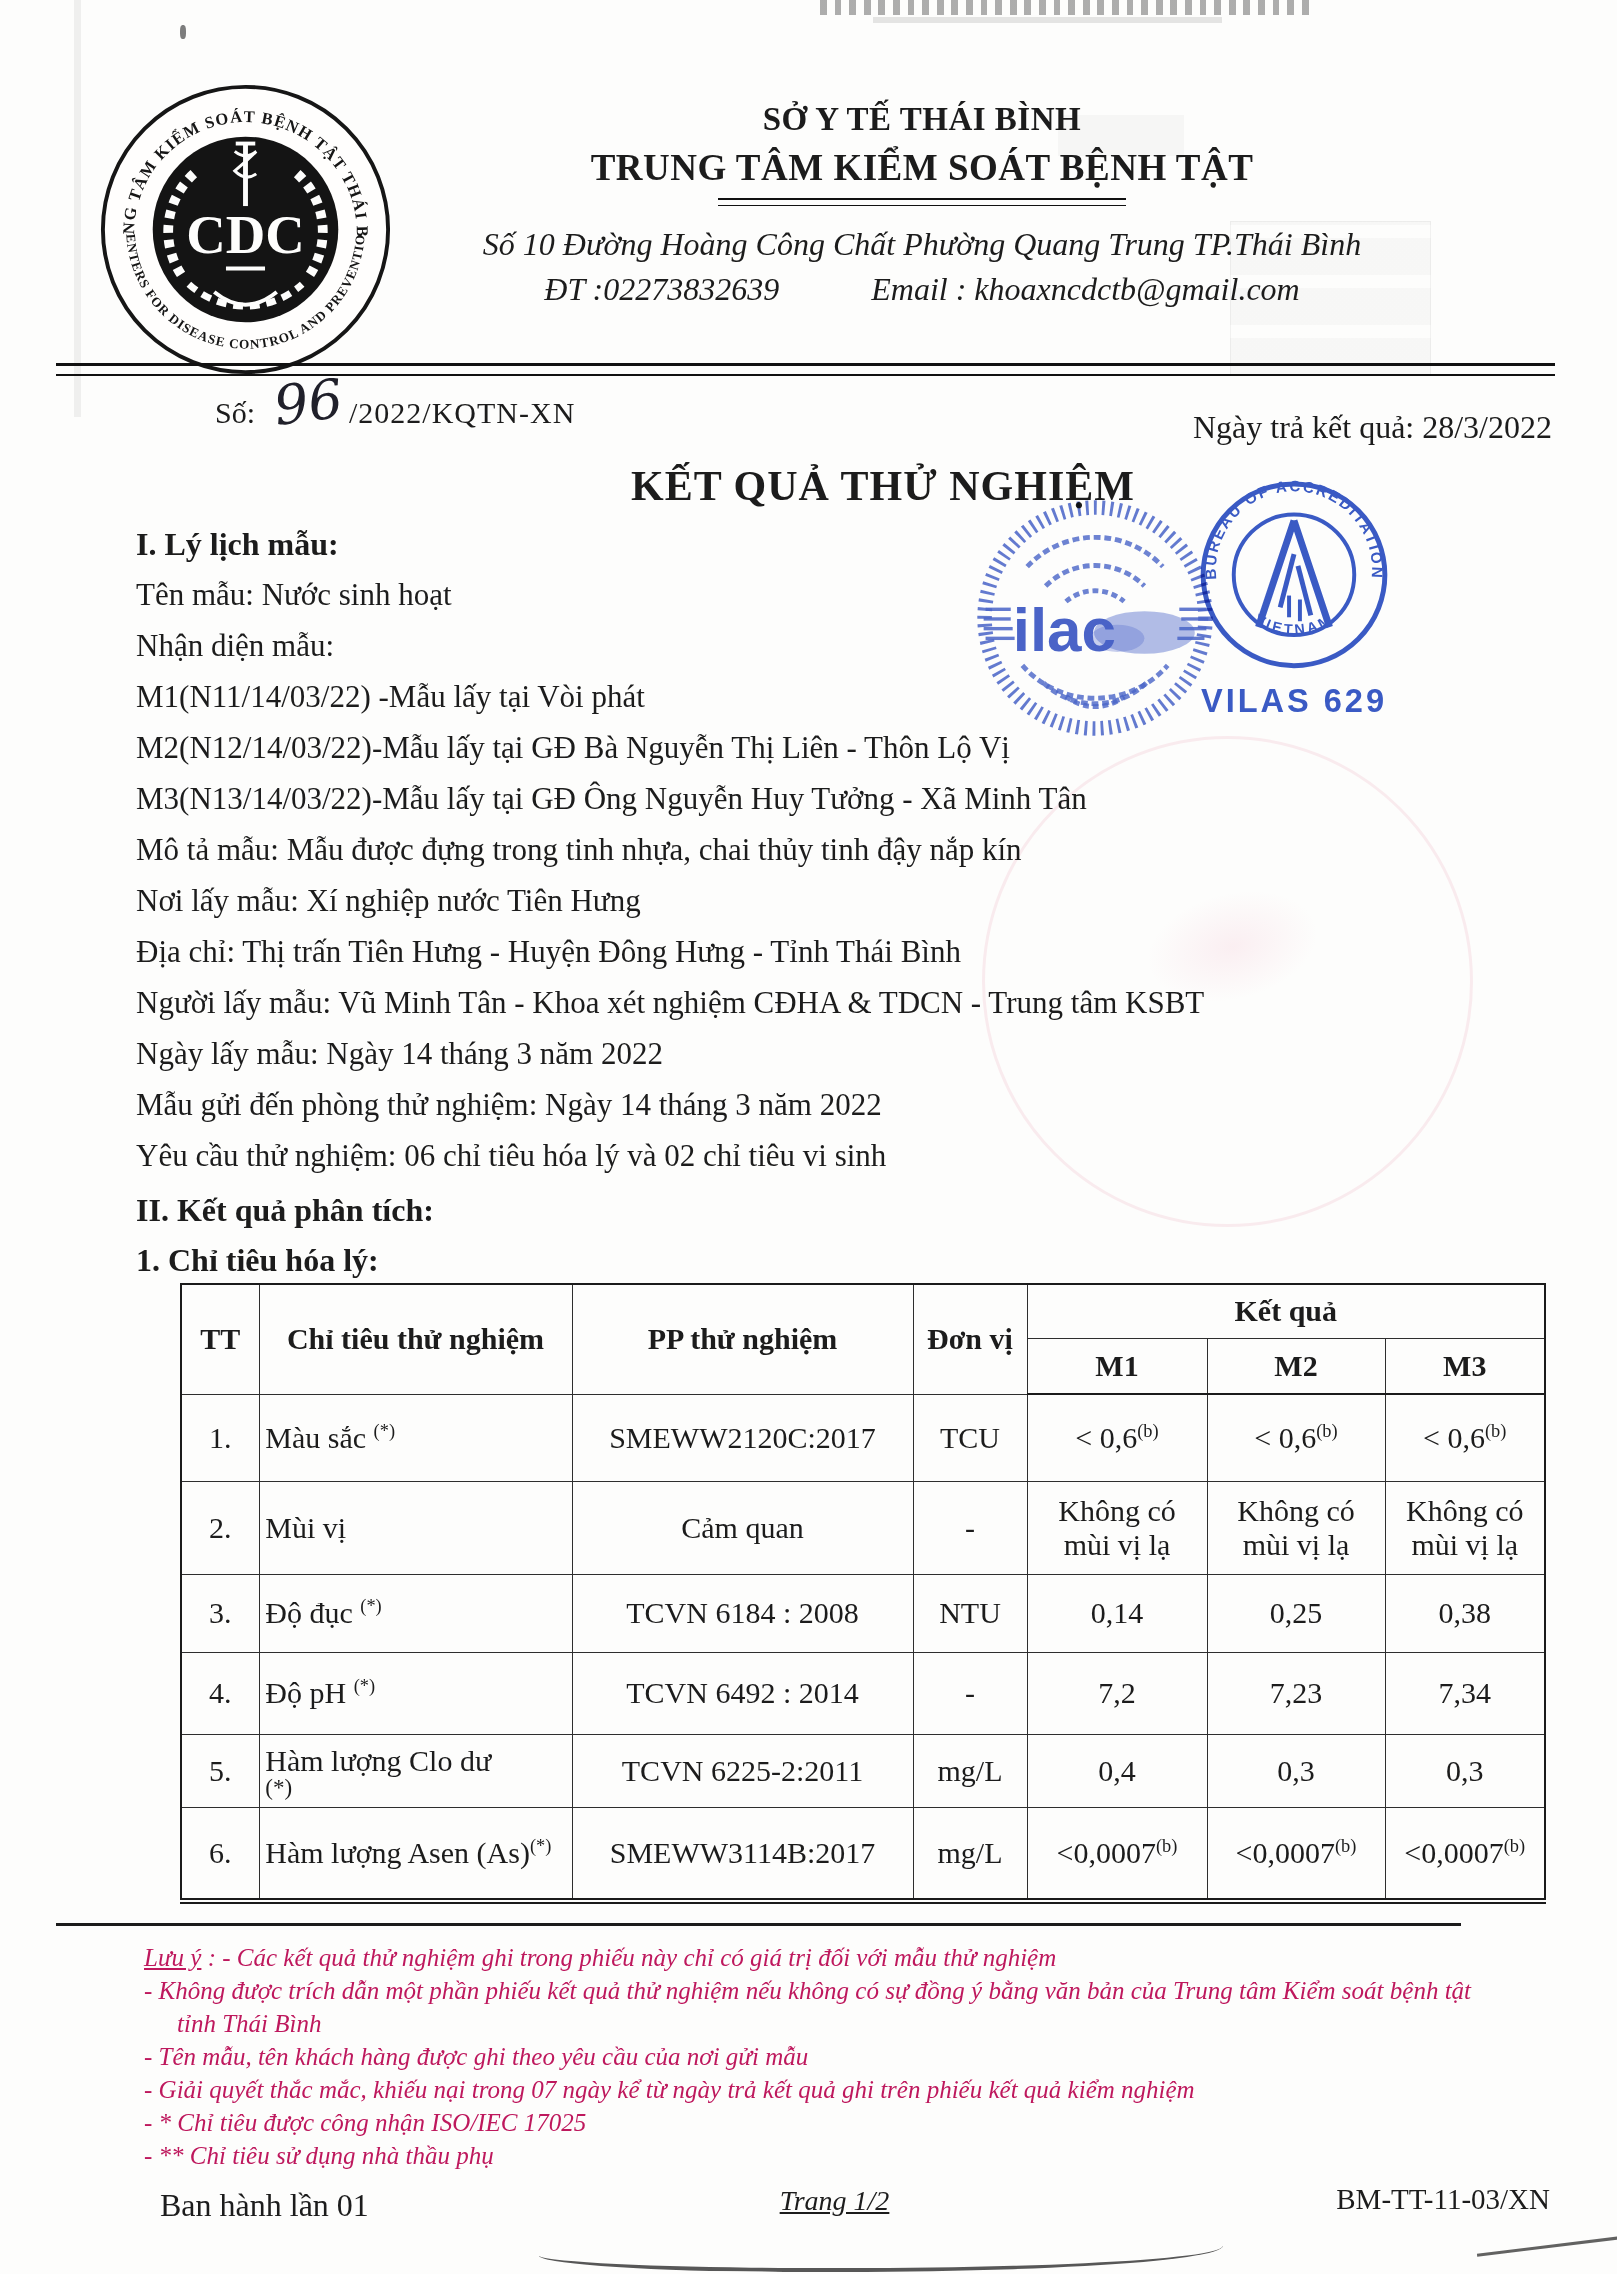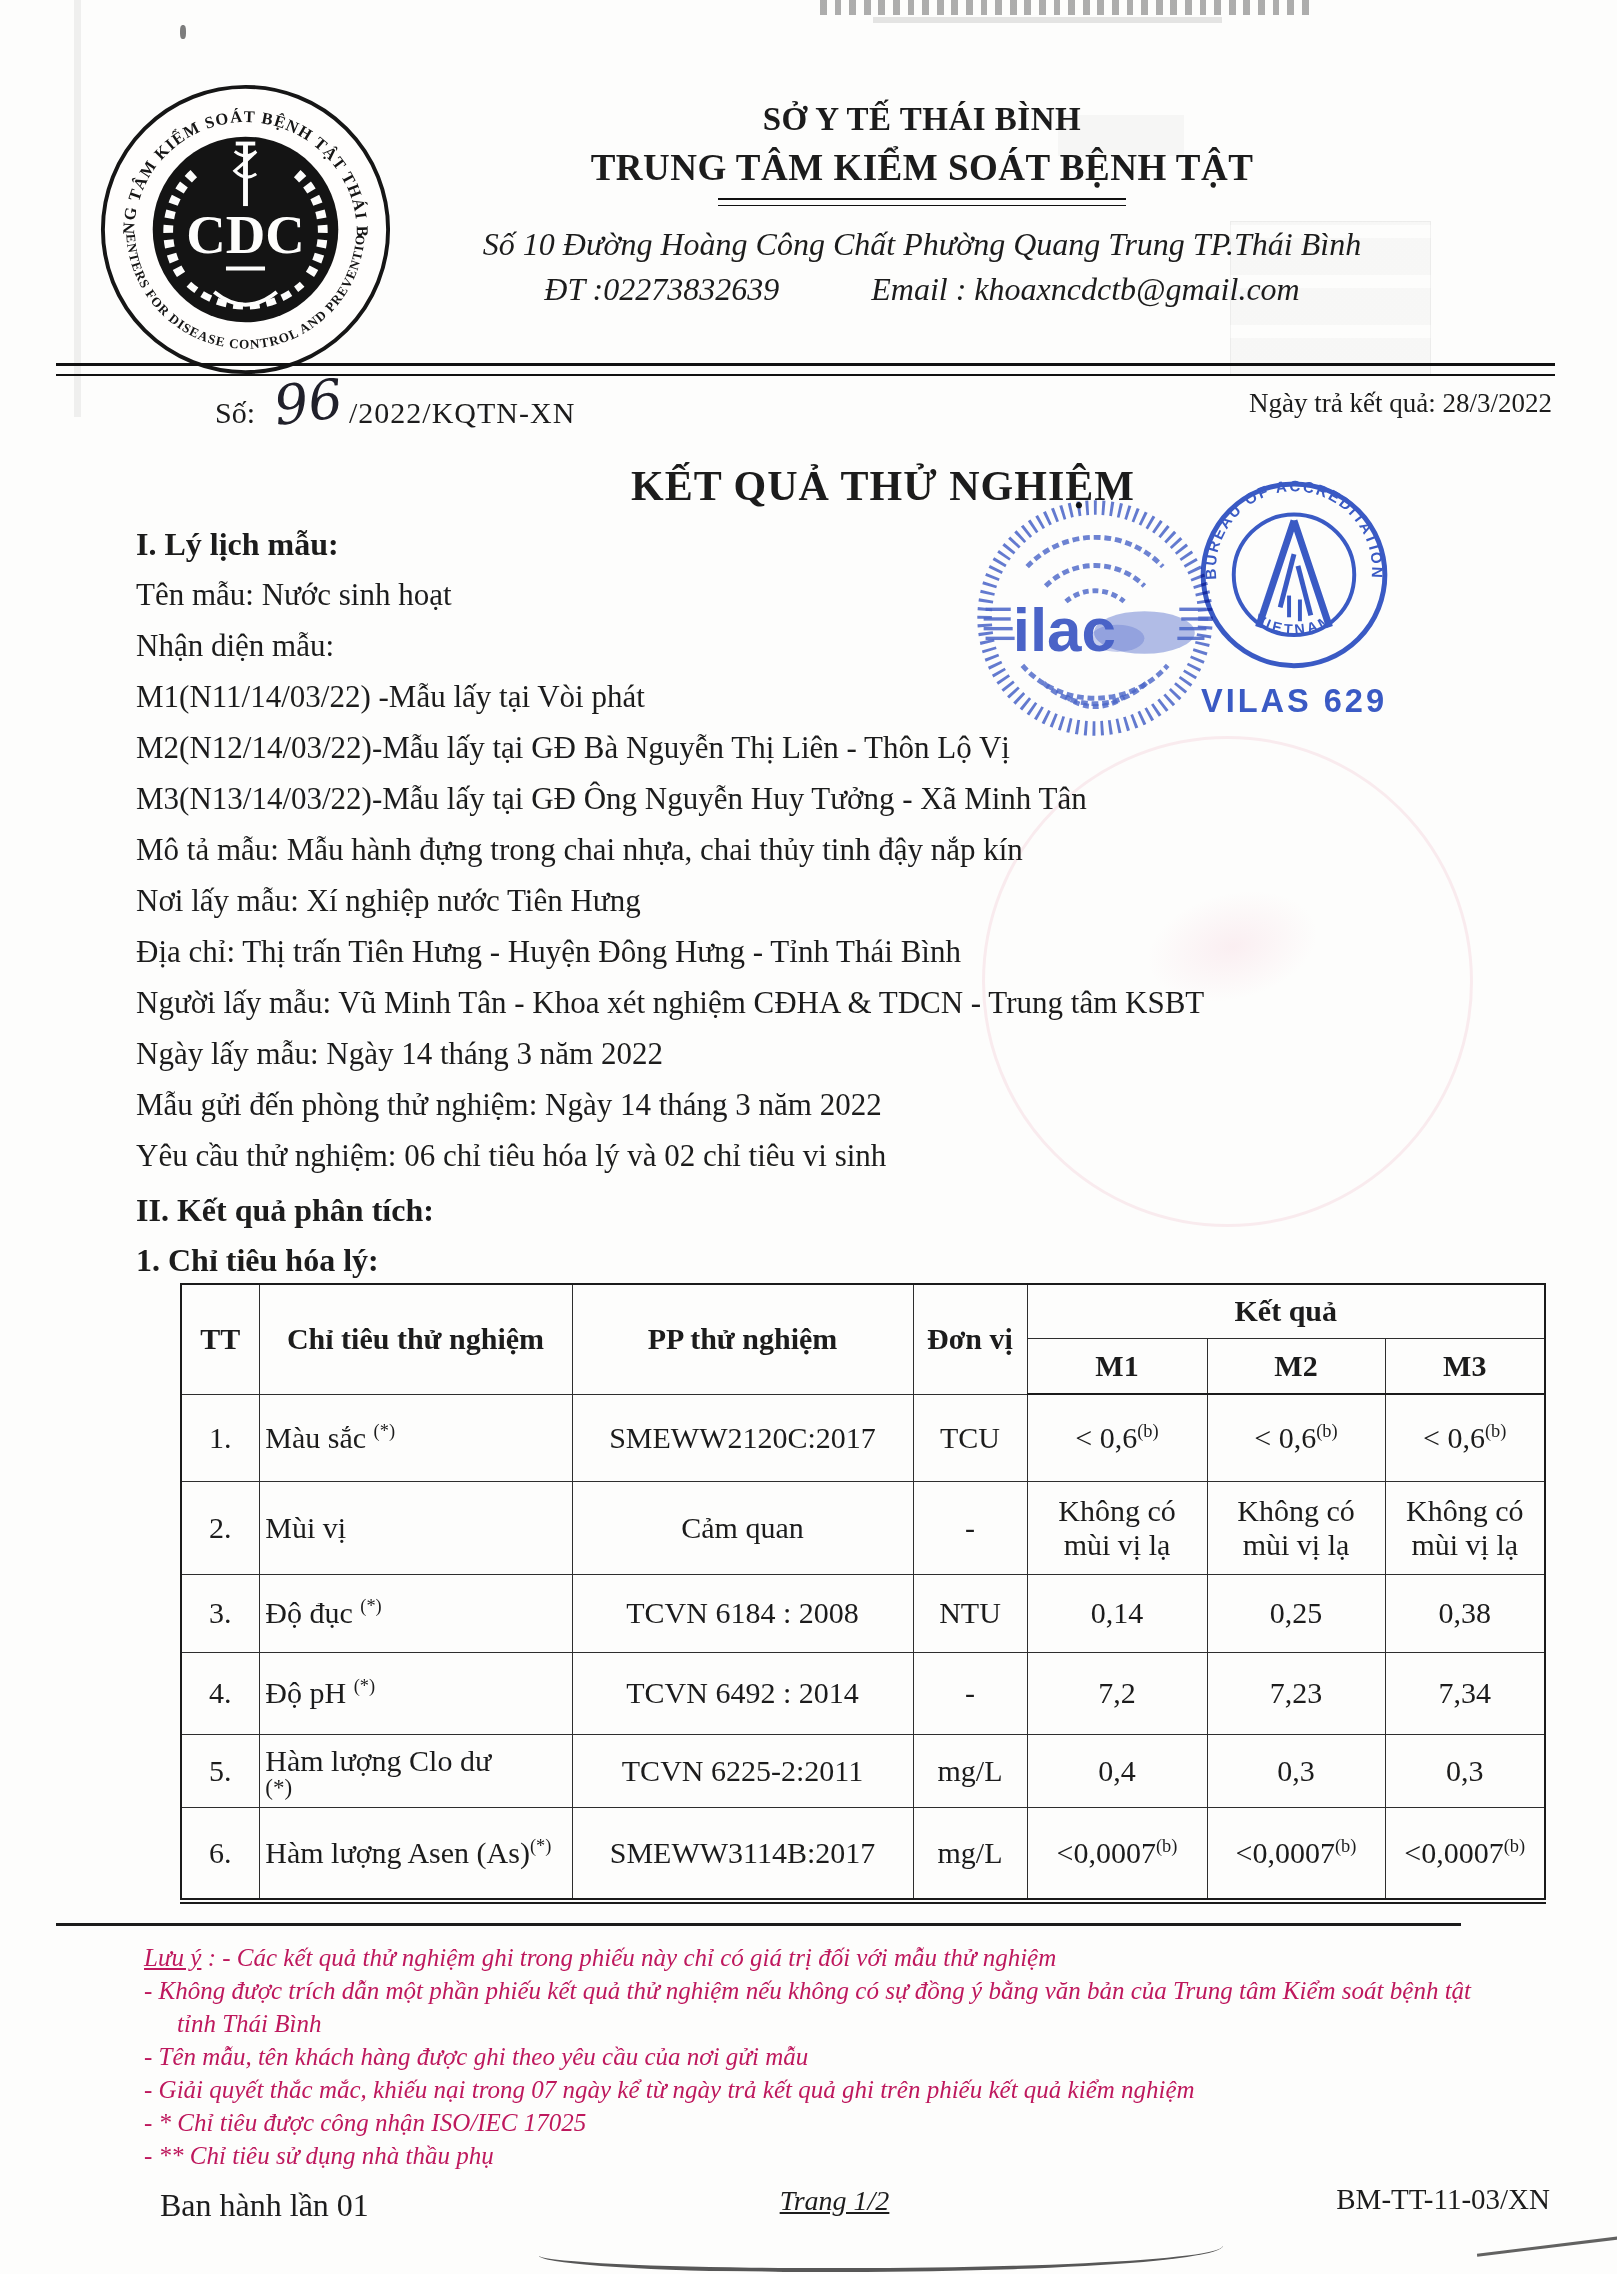--- a/index.html
+++ b/index.html
@@ -18,21 +18,21 @@
   .addr{font-size:32px; font-style:italic; margin-top:9px;}
   .contact{font-size:32px; font-style:italic; margin-top:7.8px;}
   .contact .gap{display:inline-block; width:92px;}
   .top-rule{position:absolute; left:56px; top:363px; width:1499px; height:7.8px;
     border-top:3.9px solid #111; border-bottom:2.9px solid #111;}
   
   .doc-no-label{position:absolute; left:215px; top:396px; font-size:30px;}
   .doc-no-hand{position:absolute; left:274px; top:371px; font-size:54px; font-style:italic;
     font-family:"DejaVu Serif",serif; transform:rotate(-7deg); color:#20202a;}
   .doc-no-suffix{position:absolute; left:349px; top:396px; font-size:30px; letter-spacing:1px;}
-  .return-date{position:absolute; right:66px; top:388px; font-size:27px;}
+  .return-date{position:absolute; right:66px; top:409px; font-size:32px;}
   
   .title{position:absolute; left:136px; top:462px; width:1494px; text-align:center;
     font-size:42px; font-weight:bold; letter-spacing:1px;}
   .sec1-head{position:absolute; left:136px; top:526px; font-size:32px; font-weight:bold;}
   .body-lines{position:absolute; left:136px; top:569px; width:1378px;}
   .body-lines .ln{height:51px; line-height:51px; font-size:31px; white-space:nowrap;}
   .sec2-head{position:absolute; left:136px; top:1192px; font-size:32px; font-weight:bold;}
   .sec2-sub{position:absolute; left:136px; top:1242px; font-size:32px; font-weight:bold;}
   
   table.results{position:absolute; left:180px; top:1283px; border-collapse:collapse;
@@ -197,21 +197,21 @@
     </svg>
   </div>
 
   <div class="sec1-head">I. Lý lịch mẫu:</div>
   <div class="body-lines">
     <div class="ln">Tên mẫu: Nước sinh hoạt</div>
     <div class="ln">Nhận diện mẫu:</div>
     <div class="ln">M1(N11/14/03/22) -Mẫu lấy tại Vòi phát</div>
     <div class="ln">M2(N12/14/03/22)-Mẫu lấy tại GĐ Bà Nguyễn Thị Liên - Thôn Lộ Vị</div>
     <div class="ln">M3(N13/14/03/22)-Mẫu lấy tại GĐ Ông Nguyễn Huy Tưởng - Xã Minh Tân</div>
-    <div class="ln">Mô tả mẫu: Mẫu hành đựng trong chai nhựa, chai thủy tinh đậy nắp kín</div>
+    <div class="ln">Mô tả mẫu: Mẫu được đựng trong tinh nhựa, chai thủy tinh đậy nắp kín</div>
     <div class="ln">Nơi lấy mẫu: Xí nghiệp nước Tiên Hưng</div>
     <div class="ln">Địa chỉ: Thị trấn Tiên Hưng - Huyện Đông Hưng - Tỉnh Thái Bình</div>
     <div class="ln">Người lấy mẫu: Vũ Minh Tân -  Khoa xét nghiệm CĐHA &amp; TDCN - Trung tâm KSBT</div>
     <div class="ln">Ngày lấy mẫu: Ngày 14 tháng 3 năm 2022</div>
     <div class="ln">Mẫu gửi đến phòng thử nghiệm: Ngày 14 tháng 3 năm 2022</div>
     <div class="ln">Yêu cầu thử nghiệm: 06 chỉ tiêu hóa lý và 02 chỉ tiêu vi sinh</div>
   </div>
 
   <div class="sec2-head">II. Kết quả phân tích:</div>
   <div class="sec2-sub">1. Chỉ tiêu hóa lý:</div>

